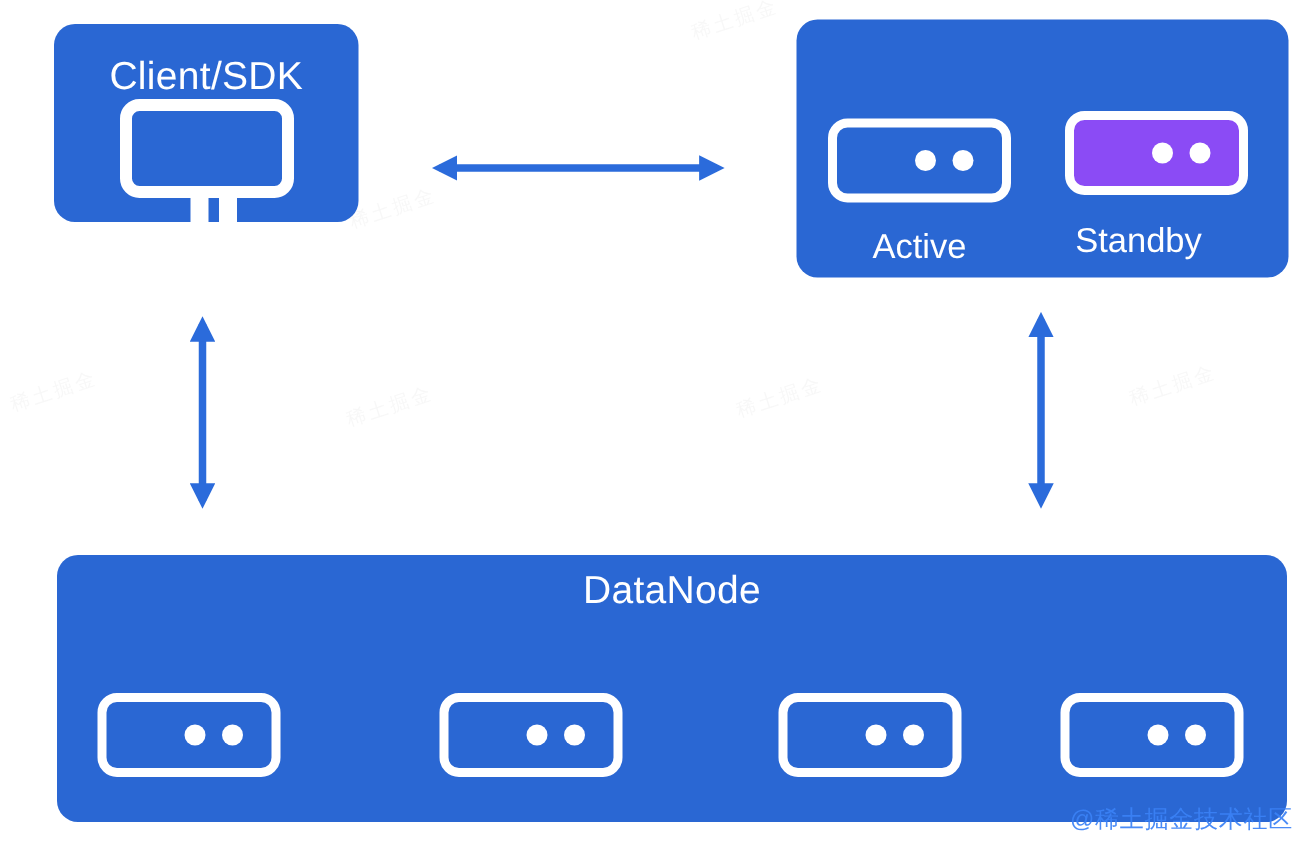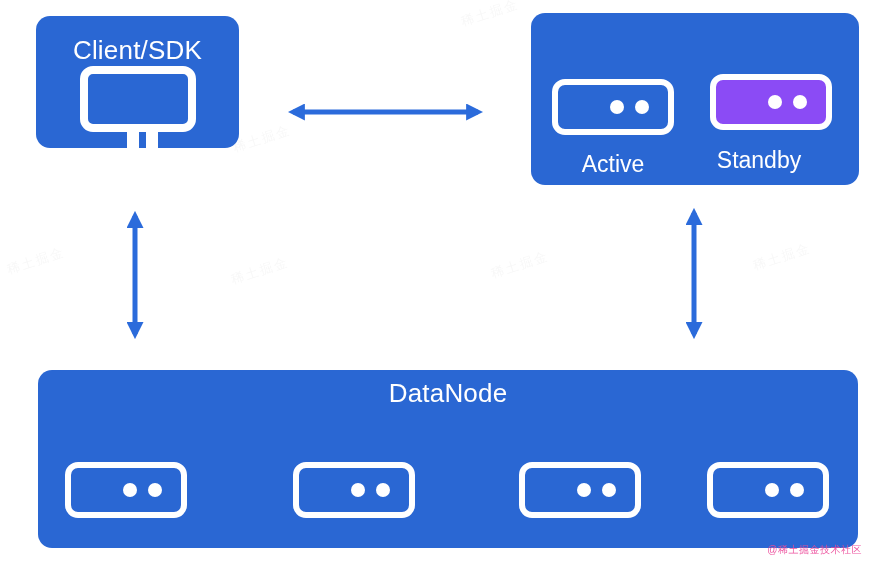--- a/index.html
+++ b/index.html
@@ -51,21 +51,21 @@
   .dn-pos-2 { left:255px; }
   .dn-pos-3 { left:481px; }
   .dn-pos-4 { left:669px; }
 
   .arrows { position:absolute; left:0; top:0; pointer-events:none; }
   .arrow-line { stroke:var(--arrow-blue,#2b6bdb); stroke-width:5; }
   .arrow-head { fill:var(--arrow-blue,#2b6bdb); }
 
   .main-watermark {
     position:absolute; right:12px; bottom:5px;
-    font-size:10px; color:#ec4899; opacity:0.92; letter-spacing:0.5px;
+    font-size:16px; color:#3b82f6; opacity:0.92; letter-spacing:0.5px;
   }
   .faint-wm {
     position:absolute; font-size:13px; color:#777; opacity:0.05;
     transform:rotate(-18deg); white-space:nowrap; letter-spacing:2px;
   }
   .fw1 { left:460px; top:4px; }
   .fw2 { left:232px; top:130px; }
   .fw3 { left:6px;   top:252px; }
   .fw4 { left:230px; top:262px; }
   .fw5 { left:490px; top:256px; }

